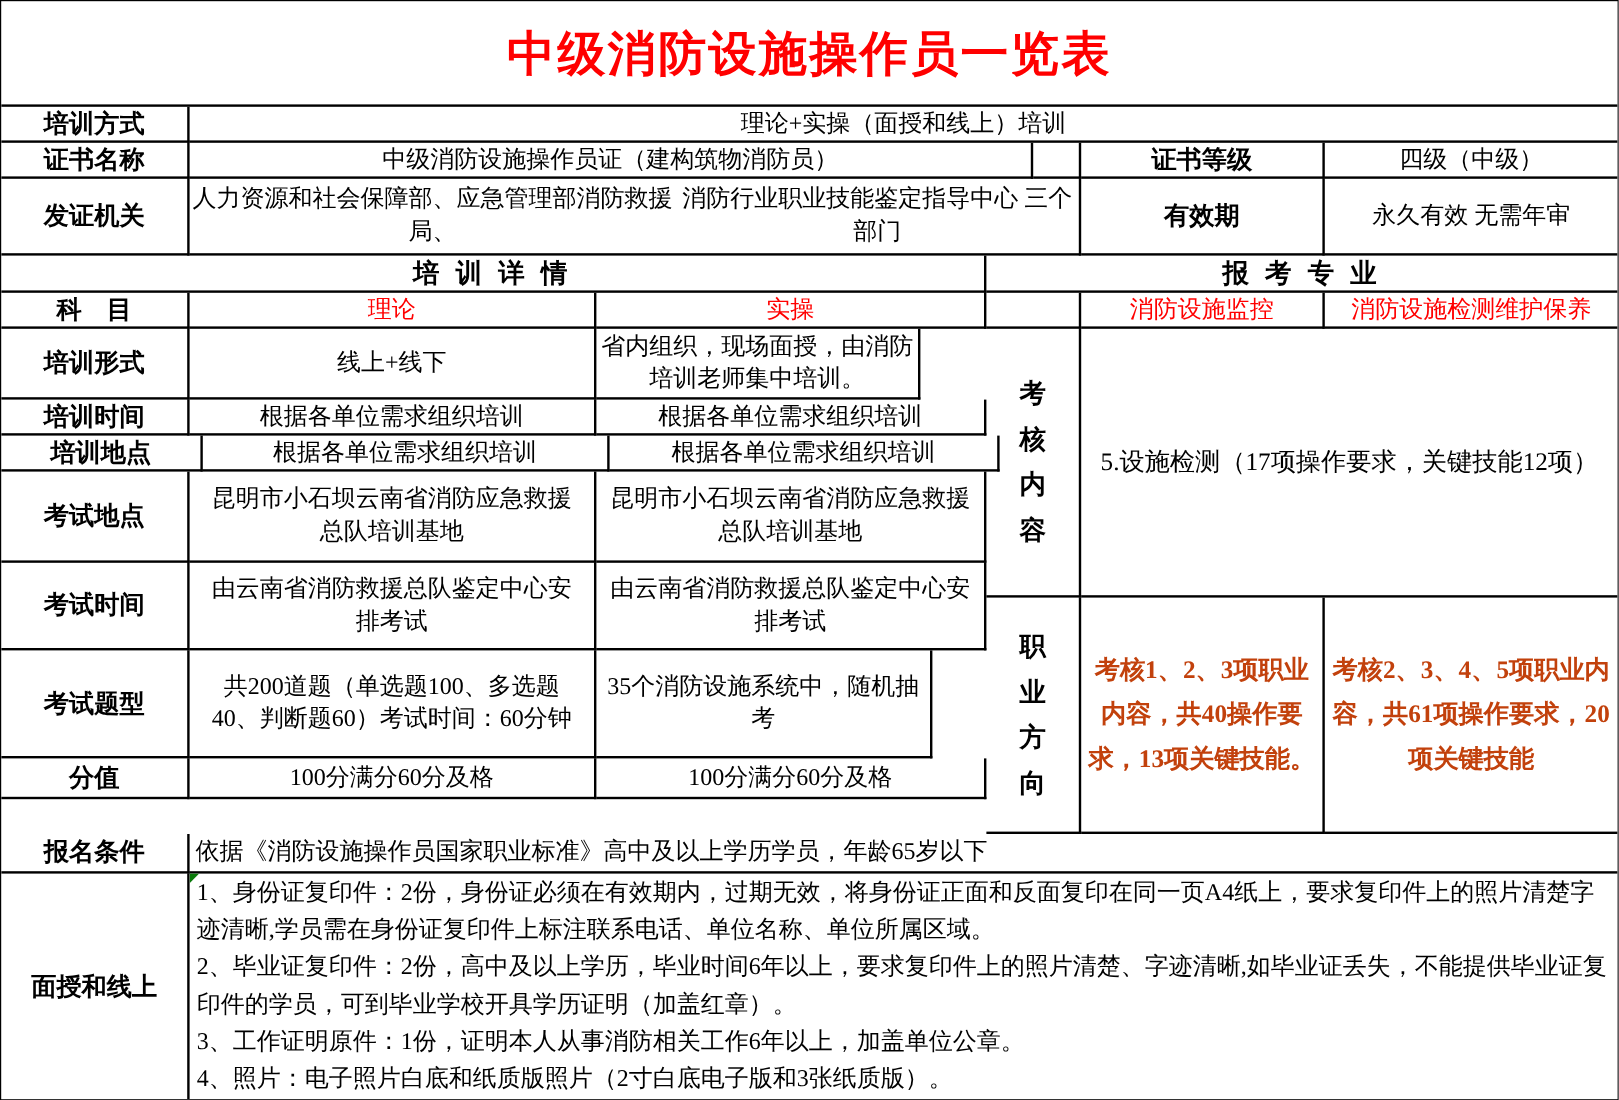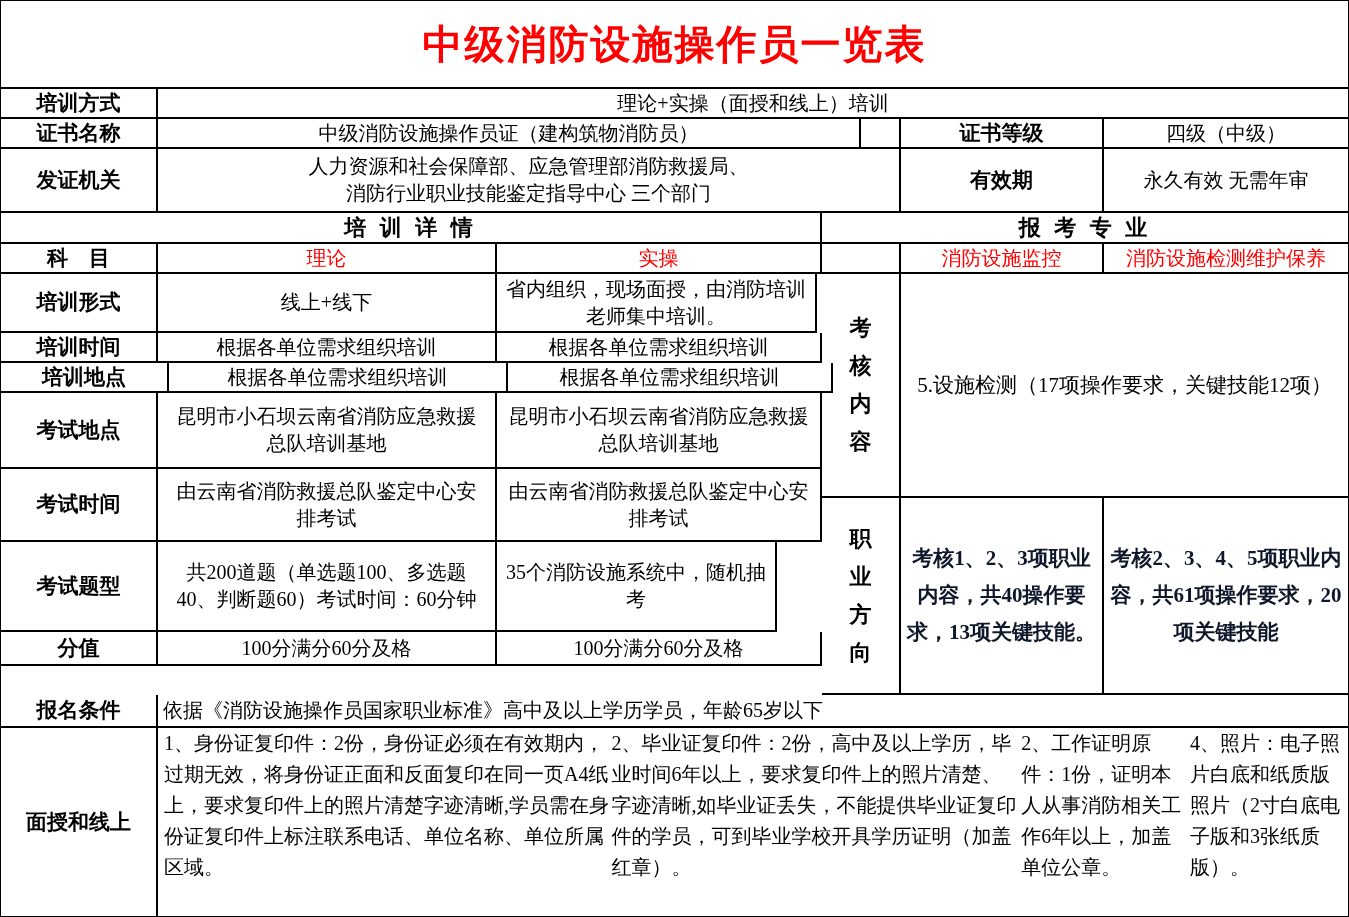--- a/index.html
+++ b/index.html
@@ -27,48 +27,47 @@
     text-align:center;
     font-size:20px;
     line-height:27px;
     overflow:hidden;
     flex:0 0 auto;
   }
   .row.full > .c:last-child { border-right:none; }
   .nb { border-bottom:none !important; }
   .lbl { font-weight:bold; font-size:21px; }
   .red { color:#FF0000; }
-  .redbold { color:#0f172a; font-weight:bold; font-size:21px; line-height:37px; }
+  .redbold { color:#c2410c; font-weight:bold; font-size:21px; line-height:37px; }
   .hdr { font-weight:bold; font-size:22px; letter-spacing:4px; }
   .left-align { justify-content:flex-start; text-align:left; padding-left:5px; }
   .mid { display:flex; width:100%; }
   .mid-left { width:821px; }
   .mid-right { width:526px; }
   .vlabel span {
     display:inline-block; width:1.15em;
     word-break:break-all;
     font-weight:bold; font-size:22px; line-height:38px;
     text-align:center;
   }
   .assess-content { font-size:21px; line-height:37px; padding:0 6px; }
   .career-cell { padding:0 2px; }
   .list-cell {
-    flex-direction:row; align-items:flex-start; justify-content:center;
+    flex-direction:column; align-items:flex-start; justify-content:center;
     text-align:left; padding-left:6px; padding-right:4px;
     line-height:31px;
     position:relative;
-    border-radius:21px;
   }
   .comment-marker {
     position:absolute; top:0; left:0;
     width:0; height:0;
     border-top:8px solid #0a7a0a;
     border-right:8px solid transparent;
   }
-  .two-line { flex-direction:column; justify-content:center; }
+  .two-line { flex-direction:row; justify-content:center; }
 </style>
 </head>
 <body>
 
 <div class="page">
 
   <div class="title">中级消防设施操作员一览表</div>
 
   <div class="row full" style="height:30px">
     <div class="c lbl" style="width:157px">培训方式</div>
@@ -106,21 +105,21 @@
     <div class="c red" style="width:203px">消防设施监控</div>
     <div class="c red" style="width:244px">消防设施检测维护保养</div>
   </div>
 
   <div class="mid">
 
     <div class="mid-left">
       <div class="row" style="height:59px">
         <div class="c lbl" style="width:157px">培训形式</div>
         <div class="c" style="width:339px">线上+线下</div>
-        <div class="c" style="width:320px;padding:0 4px">省内组织，现场面授，由消防培训老师集中培训。</div>
+        <div class="c" style="width:270px;padding:0 4px">省内组织，现场面授，由消防培训老师集中培训。</div>
       </div>
       <div class="row" style="height:30px">
         <div class="c lbl" style="width:157px">培训时间</div>
         <div class="c" style="width:339px">根据各单位需求组织培训</div>
         <div class="c" style="width:325px">根据各单位需求组织培训</div>
       </div>
       <div class="row" style="height:30px">
         <div class="c lbl" style="width:168px">培训地点</div>
         <div class="c" style="width:339px">根据各单位需求组织培训</div>
         <div class="c" style="width:325px">根据各单位需求组织培训</div>
@@ -171,18 +170,18 @@
     <div class="c lbl" style="width:157px">报名条件</div>
     <div class="c left-align" style="width:1190px">依据《消防设施操作员国家职业标准》高中及以上学历学员，年龄65岁以下</div>
   </div>
 
   <div class="row full" style="height:188px">
     <div class="c lbl nb" style="width:157px">面授和线上</div>
     <div class="c nb list-cell" style="width:1190px">
       <div class="comment-marker"></div>
       <div>1、身份证复印件：2份，身份证必须在有效期内，过期无效，将身份证正面和反面复印在同一页A4纸上，要求复印件上的照片清楚字迹清晰,学员需在身份证复印件上标注联系电话、单位名称、单位所属区域。</div>
       <div>2、毕业证复印件：2份，高中及以上学历，毕业时间6年以上，要求复印件上的照片清楚、字迹清晰,如毕业证丢失，不能提供毕业证复印件的学员，可到毕业学校开具学历证明（加盖红章）。</div>
-      <div>2、工作证明原件：1份，证明本人从事消防相关工作6年以上，加盖单位公章。</div>
+      <div>3、工作证明原件：1份，证明本人从事消防相关工作6年以上，加盖单位公章。</div>
       <div>4、照片：电子照片白底和纸质版照片（2寸白底电子版和3张纸质版）。</div>
     </div>
   </div>
 
 </div>
 
 </body></html>

